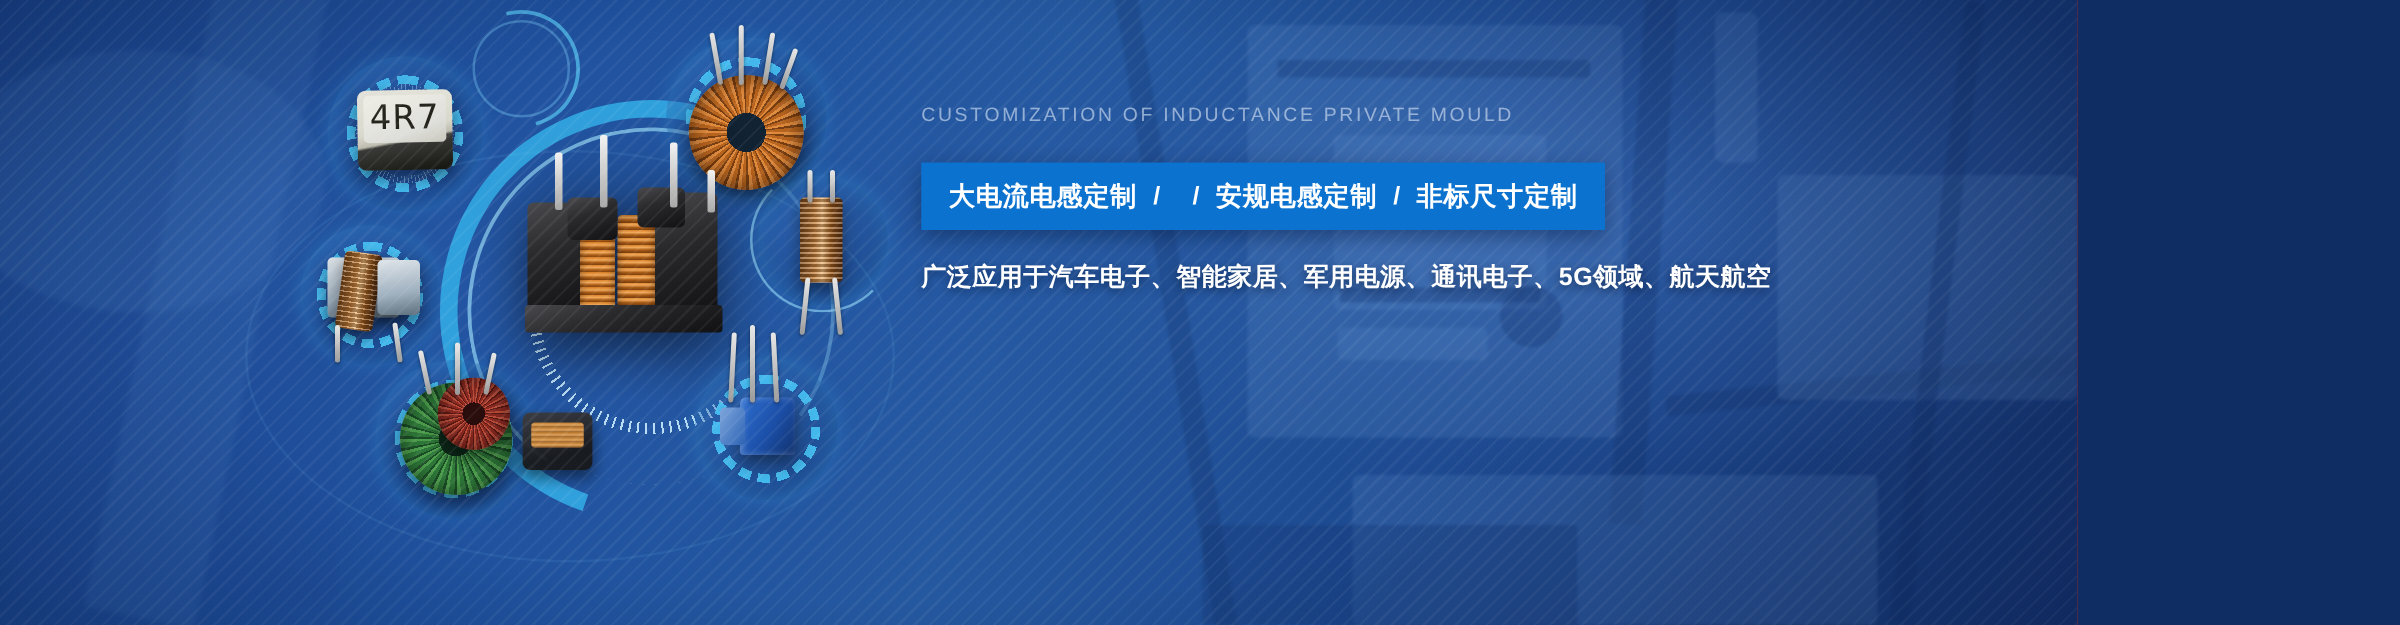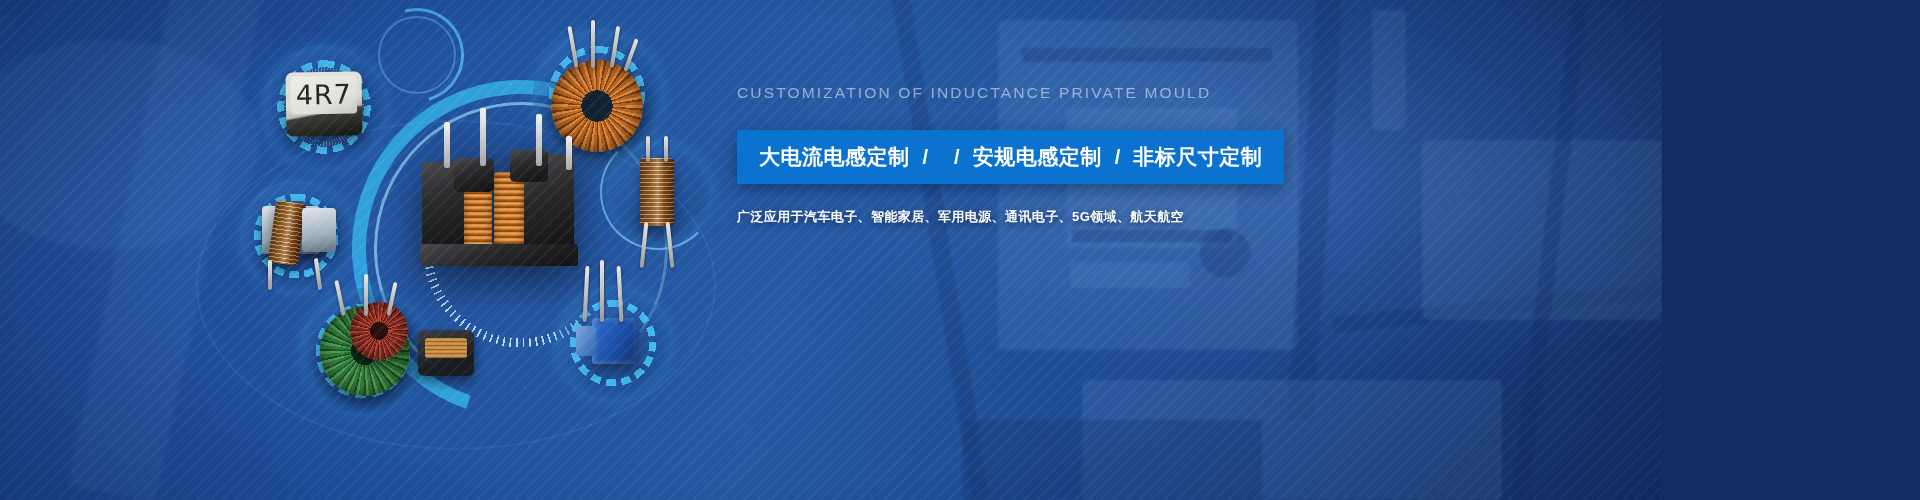--- a/index.html
+++ b/index.html
@@ -284,21 +284,21 @@
     font-size:21px; font-weight:700; color:#ffffff;
     letter-spacing:.5px; white-space:nowrap;
   }
   .feature-bar .sep{
     font-size:20px; font-weight:700; color:#ffffff;
     padding:0 13px;
   }
 
   .tagline{
     margin-top:24px;
-    font-size:13px; font-weight:700; color:#ffffff;
+    font-size:20px; font-weight:700; color:#ffffff;
     letter-spacing:.4px; white-space:nowrap;
     text-shadow:0 2px 7px rgba(4,20,52,.6);
   }
 </style>
 </head>
 <body>
 
 <div class="banner">
 
   <div class="bg-base"></div>

